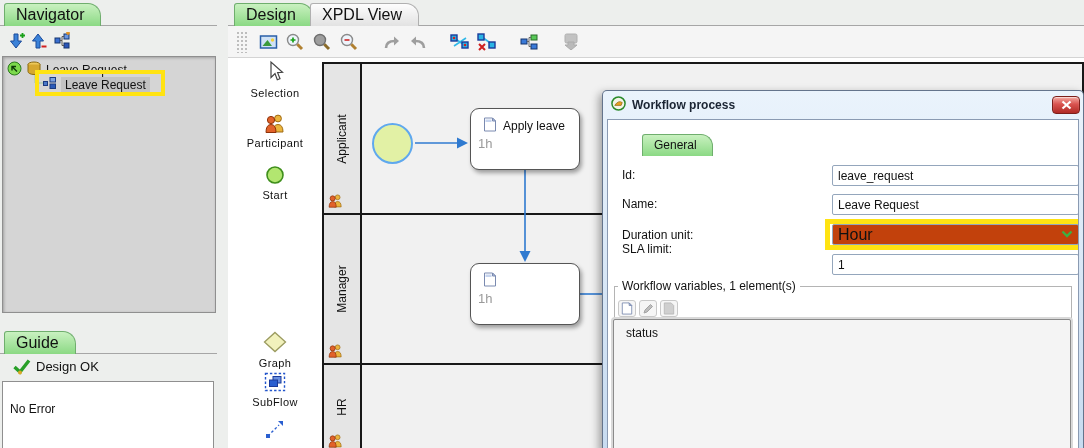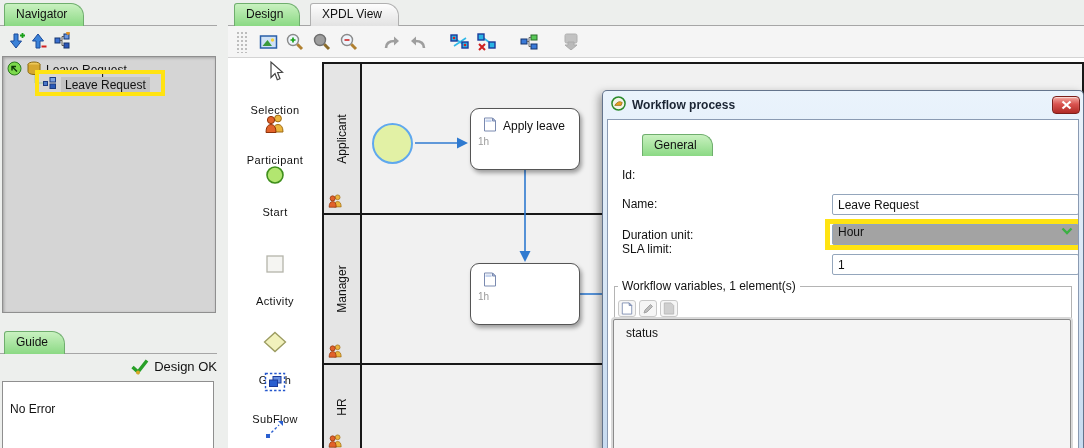--- a/index.html
+++ b/index.html
@@ -2,49 +2,49 @@
 <html><head>
 <meta charset="utf-8">
 <style>
 *{box-sizing:border-box;margin:0;padding:0}
 html,body{width:1084px;height:448px;overflow:hidden;background:#edefed;
   font-family:"Liberation Sans","DejaVu Sans",sans-serif;font-size:12px;color:#111}
 #app{position:relative;width:1084px;height:448px}
 .abs{position:absolute}
 .tab{position:absolute;height:23px;line-height:21px;padding:0 16px 0 11px;
   border:1px solid #6fae6d;border-bottom:none;border-radius:3px 13px 0 0;
-  font-size:12px;cursor:default;z-index:2;white-space:nowrap}
+  font-size:16px;cursor:default;z-index:2;white-space:nowrap}
 .tab.green{background:linear-gradient(#c9f1c0,#8bd984)}
 .tab.plain{background:linear-gradient(#fdfdfd,#e2e2e2);border-color:#b0b0b0}
 .hline{position:absolute;height:1px;background:#a6a6a6;z-index:1}
 .tree{position:absolute;left:2px;top:56px;width:214px;height:257px;background:#d5d5d5;
   border:1px solid #8f8f8f;box-shadow:inset 1px 1px 3px rgba(0,0,0,.25)}
 .trow{position:absolute;display:flex;align-items:center;gap:4px;white-space:nowrap}
 .sel-label{background:#c3c3c3;padding:1px 4px}
 .hl{position:absolute;border:4px solid #ffe312;z-index:6;pointer-events:none}
 .msgbox{position:absolute;background:#fff;border:1px solid #8f8f8f}
 .toolbar{position:absolute;left:228px;top:26px;right:0;height:32px;background:#f5f5f5;
   border-bottom:1px solid #d4d4d4;display:flex;align-items:center;padding-left:8px;gap:5px}
 .grip{width:11px;height:22px;background-image:radial-gradient(#bdbdbd 1px,transparent 1.3px);
   background-size:4px 4px;margin-right:5px}
 .tbtn{width:22px;height:22px;display:flex;align-items:center;justify-content:center;border-radius:3px}
 .sp{width:10px}
 .canvas{position:absolute;left:228px;top:58px;right:0;bottom:0;background:#fff}
 .pal{position:absolute;left:228px;width:94px;text-align:center;z-index:2}
-.pal .lbl{font-size:11px;letter-spacing:.4px;margin-top:18px;color:#111}
+.pal .lbl{font-size:11px;letter-spacing:.4px;margin-top:1px;color:#111}
 .lane{position:absolute;left:322px;right:0;border:2px solid #181818;background:#f1f1f1}
 .lane-head{position:absolute;left:0;top:0;bottom:0;width:38px;background:#e5e5e5;
   border-right:2px solid #181818}
 .lane-label{position:absolute;top:50%;left:50%;transform:translate(-50%,-50%) rotate(-90deg);
   white-space:nowrap;font-size:12px}
 .lane-person{position:absolute;left:3px;bottom:2px}
 .node{position:absolute;width:110px;height:62px;background:#fff;border:1.5px solid #555;
   border-radius:9px;box-shadow:2px 3px 4px rgba(0,0,0,.35);z-index:3}
 .node .nlbl{position:absolute;left:32px;top:10px;font-size:12px}
-.node .ndur{position:absolute;left:7px;top:27px;font-size:10px;color:#9a9a9a}
+.node .ndur{position:absolute;left:7px;top:27px;font-size:13px;color:#9a9a9a}
 .start{position:absolute;left:372px;top:123px;width:41px;height:41px;border-radius:50%;
   background:#e2f1a5;border:2px solid #5fa8ee;z-index:3}
 .flow-svg{position:absolute;left:228px;top:58px;z-index:2}
 .dialog{position:absolute;left:602px;top:90px;width:482px;height:362px;
   background:linear-gradient(#eaf3fc,#c7dbf0);border:1px solid #64748c;border-bottom:none;
   border-radius:5px 5px 0 0;box-shadow:-3px 3px 8px rgba(0,0,0,.35);z-index:10}
 .dlg-title{position:absolute;left:8px;top:5px;height:18px;display:flex;align-items:center;
   gap:6px;font-weight:700;color:#1a2433;font-size:12px}
 .dlg-close{position:absolute;right:3px;top:5px;width:28px;height:18px;border-radius:4px;
   background:linear-gradient(#f4a9a1,#d9534f 45%,#b02a25);border:1px solid #7c1f1a;
@@ -53,22 +53,22 @@
   border:1px solid #8a9ab2;border-bottom:none;overflow:hidden}
 .dtab{position:absolute;height:22px;line-height:20px;padding:0 15px 0 11px;
   border:1px solid #6fae6d;border-bottom:none;border-radius:3px 12px 0 0;font-size:12px;white-space:nowrap}
 .dtab.green{background:linear-gradient(#c9f1c0,#8bd984)}
 .dtab.plain{background:linear-gradient(#fdfdfd,#e2e2e2);border-color:#b0b0b0}
 .flabel{position:absolute;left:14px;font-size:12px}
 .txt{position:absolute;left:224px;width:247px;height:21px;border:1px solid #94a6bc;
   border-radius:2px;padding:0 5px;font-family:"Liberation Sans","DejaVu Sans",sans-serif;
   font-size:12px;background:#fff;color:#111}
 .dd{position:absolute;left:224px;width:247px;height:21px;border:1px solid #94a6bc;
-  border-radius:2px;background:#a3a3a3;display:flex;align-items:flex-start;justify-content:space-between;
-  padding:0 4px 0 5px;font-size:12px}
+  border-radius:2px;background:#c2410c;display:flex;align-items:flex-end;justify-content:space-between;
+  padding:0 4px 0 5px;font-size:16px}
 .group{position:absolute;left:6px;right:6px;top:166px;bottom:0;border:1px solid #b4b4b4;border-bottom:none}
 .legend{position:absolute;left:10px;top:159px;background:#fff;padding:0 4px;font-size:12px;z-index:2}
 .vbtn{width:18px;height:17px;border:1px solid #c9c9c9;border-radius:3px;background:#f6f6f6;
   display:flex;align-items:center;justify-content:center}
 .vlist{position:absolute;left:5px;right:7px;top:199px;height:170px;background:#f4f4f4;
   border:1px solid #8a8a8a;border-radius:2px;box-shadow:0 0 0 2px #d9d9d9}
 .vitem{padding:6px 16px 0 12px;font-size:12px}
 </style>
 </head>
 <body>
@@ -121,21 +121,21 @@
             <rect x="7" y="0.5" width="5.5" height="4.5" fill="#7aa0e0" stroke="#1a3a80"></rect>
             <rect x="7" y="7" width="5.5" height="4.5" fill="#2a5ab8" stroke="#1a3a80"></rect>
           </svg></span>
       <span class="sel-label">Leave Request</span>
     </div>
   </div>
   <div class="hl" style="left:35px;top:70px;width:130px;height:26px"></div>
 
   <div class="tab green" style="left:4px;top:331px">Guide</div>
   <div class="hline" style="left:0;top:353px;width:217px"></div>
-  <div class="abs" style="left:0;top:358px;width:217px;text-align:right">
+  <div class="abs" style="left:12px;top:358px;width:217px;text-align:left">
     <span style="vertical-align:-4px;margin-right:5px"><svg width="19" height="17" viewBox="0 0 19 17">
           <path d="M2.5 9 L8 14 L17 2.5" stroke="#28a028" stroke-width="3.4" fill="none"></path>
           <circle cx="8" cy="14.6" r="2" fill="#d8a828"></circle>
         </svg></span><span style="font-size:13px">Design OK</span>
   </div>
   <div class="msgbox" style="left:2px;top:381px;width:212px;height:70px">
     <div style="padding:20px 0 0 7px">No Error</div>
   </div>
 
   <div class="tab green" style="left:234px;top:3px">Design</div>
@@ -235,26 +235,20 @@
           <circle cx="8" cy="7" r="3.6" fill="#e2622a" stroke="#8e3208"></circle>
           <path d="M3 19.5 q0-8 5-8 q5 0 5 8 Z" fill="#e2622a" stroke="#8e3208"></path>
         </svg></div>
     <div class="lbl">Participant</div>
   </div>
   <div class="pal" style="top:165px">
     <div><svg width="20" height="20" viewBox="0 0 20 20">
           <circle cx="10" cy="10" r="8" fill="#b2e670" stroke="#3f8f1c" stroke-width="1.6"></circle>
         </svg></div>
     <div class="lbl">Start</div>
-  </div>
-  <div class="pal" style="top:254px">
-    <div><svg width="20" height="20" viewBox="0 0 20 20">
-          <rect x="2" y="2" width="16" height="16" fill="#f5f5f2" stroke="#b4b4aa" stroke-width="1.3"></rect>
-        </svg></div>
-    <div class="lbl">Activity</div>
   </div>
   <div class="pal" style="top:331px">
     <div><svg width="24" height="22" viewBox="0 0 24 22">
           <path d="M12 1.5 L22.5 11 L12 20.5 L1.5 11 Z" fill="#f1f1bc" stroke="#9a9a5e" stroke-width="1.3"></path>
         </svg></div>
     <div class="lbl">Graph</div>
   </div>
   <div class="pal" style="top:372px">
     <div><svg width="22" height="20" viewBox="0 0 22 20">
           <rect x="1.5" y="1.5" width="19" height="17" fill="#fff" stroke="#2255cc" stroke-width="1.4" stroke-dasharray="2.4 2"></rect>
@@ -342,20 +336,21 @@
     </div>
     <div class="dlg-close">
       <svg width="11" height="10" viewBox="0 0 11 10">
           <path d="M1.5 1.5 L9.5 8.5 M9.5 1.5 L1.5 8.5" stroke="#fff" stroke-width="2.2"></path>
         </svg>
     </div>
     <div class="dlg-body">
       <div class="dtab green" style="left:34px;top:14px">General</div>
 
       <div class="flabel" style="top:48px">Id:</div>
+      <input class="txt" style="top: 45px;" readonly="" value="leave_request">
 
       <div class="flabel" style="top:77px">Name:</div>
       <input class="txt" style="top: 74px;" readonly="" value="Leave Request">
 
       <div class="flabel" style="top:108px">Duration unit:</div>
       <div class="dd" style="top:104px">
         <span>Hour</span>
         <span><svg width="14" height="12" viewBox="0 0 14 12">
               <path d="M1 8.5 h12" stroke="#e0e0e0" stroke-width="0"></path>
               <path d="M2.5 3.5 L7 8 L11.5 3.5" fill="none" stroke="#3cb043" stroke-width="2.4"></path>

